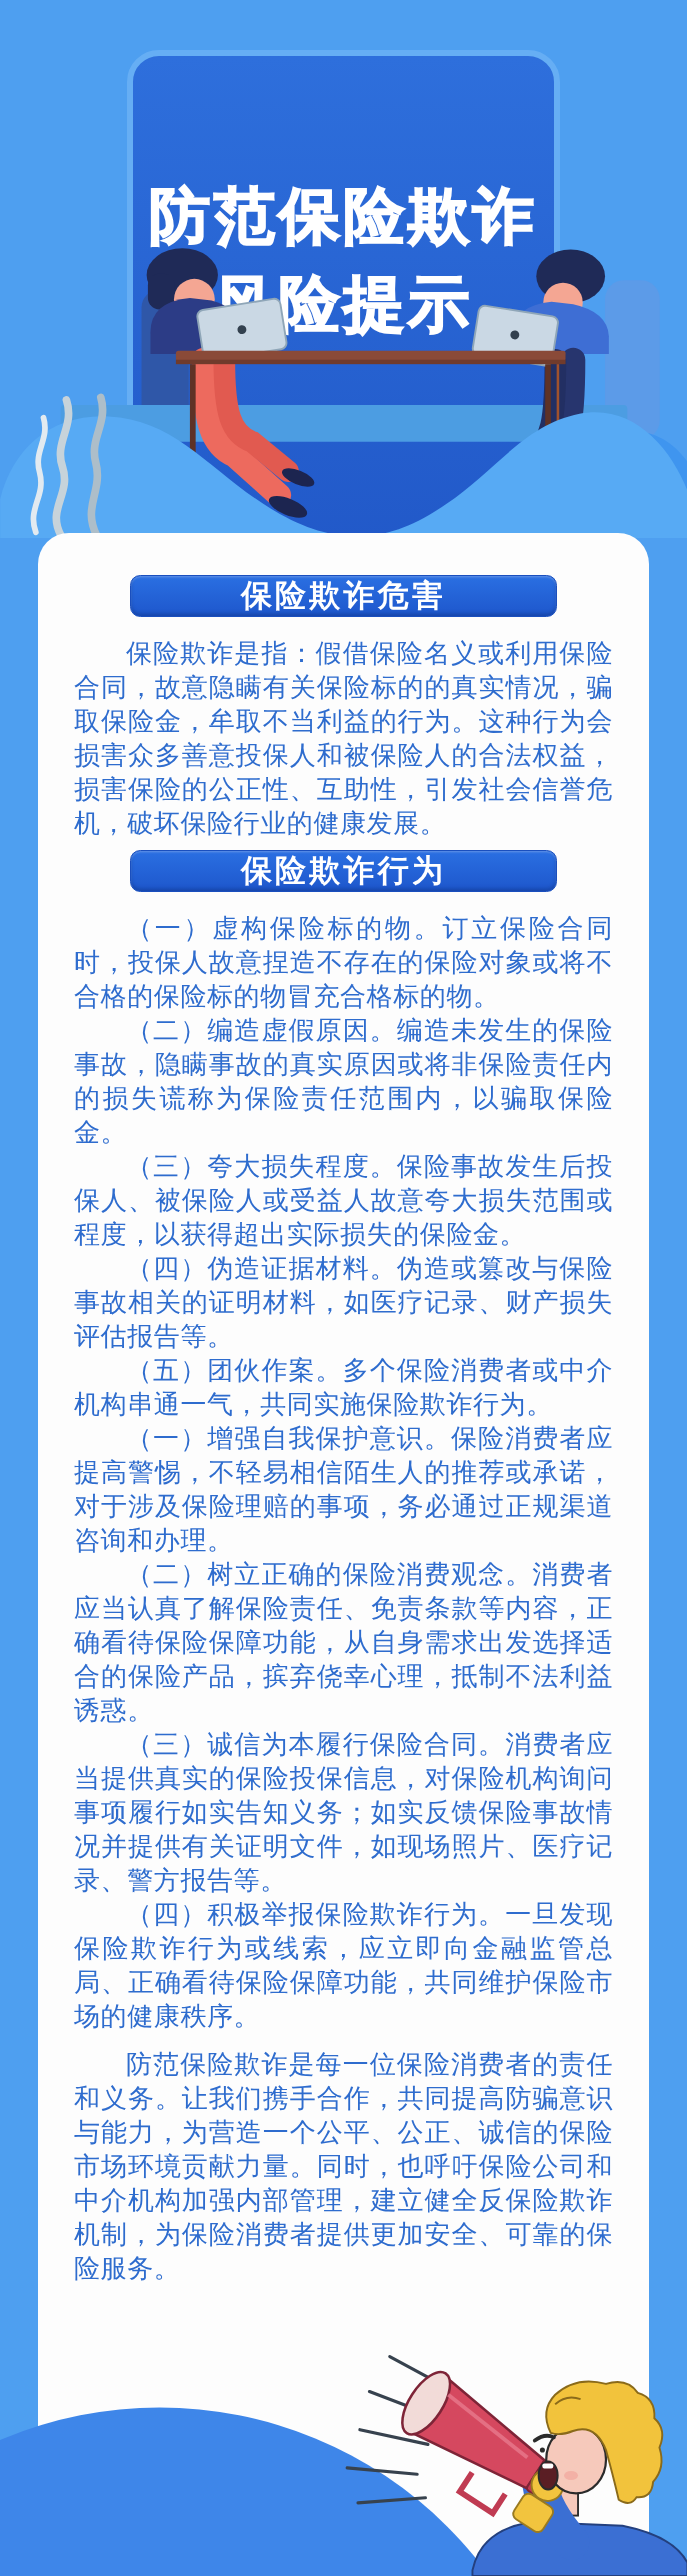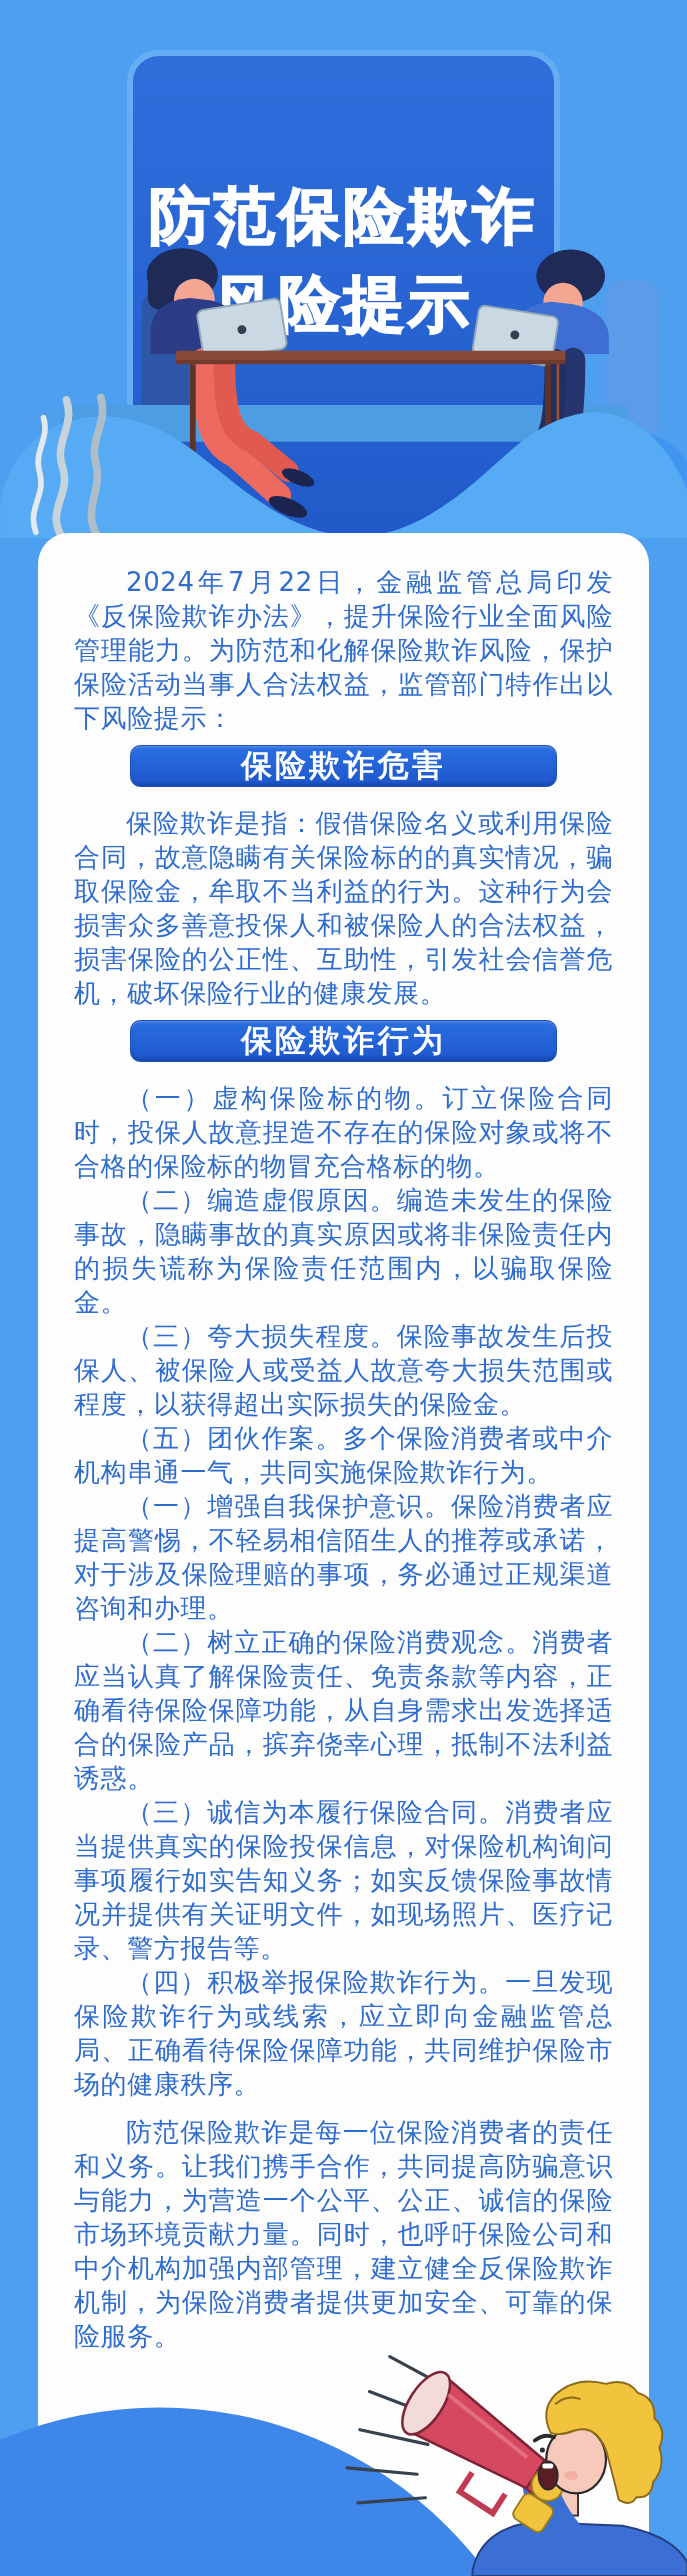--- a/index.html
+++ b/index.html
@@ -110,29 +110,29 @@
       <g fill="none" stroke-linecap="round">
         <path d="M96,842 C72,800 112,776 98,734 C84,694 118,670 104,628" stroke="#C7D3DA" stroke-width="12"></path>
         <path d="M152,842 C128,796 162,772 150,726 C140,688 170,664 158,624" stroke="#ADBEC9" stroke-width="12"></path>
         <path d="M56,836 C42,798 72,780 62,742 C52,708 78,690 68,656" stroke="#E2EAF0" stroke-width="9"></path>
       </g>
     </svg>
   </div>
 
   <div class="card">
 
-    <p class="para">2024年7月22日，金融监管总局印发《反保险欺诈办法》，提升保险行业全面风险管理能力。为防范和化解保险欺诈风险，保护保险活动当事人合法权益，监管部门特作出以下风险提示：</p>
 
     <div class="section-btn">保险欺诈危害</div>
     <p class="para">保险欺诈是指：假借保险名义或利用保险合同，故意隐瞒有关保险标的的真实情况，骗取保险金，牟取不当利益的行为。这种行为会损害众多善意投保人和被保险人的合法权益，损害保险的公正性、互助性，引发社会信誉危机，破坏保险行业的健康发展。</p>
 
     <div class="section-btn">保险欺诈行为</div>
     <p class="para">（一）虚构保险标的物。订立保险合同时，投保人故意捏造不存在的保险对象或将不合格的保险标的物冒充合格标的物。</p>
     <p class="para">（二）编造虚假原因。编造未发生的保险事故，隐瞒事故的真实原因或将非保险责任内的损失谎称为保险责任范围内，以骗取保险金。</p>
     <p class="para">（三）夸大损失程度。保险事故发生后投保人、被保险人或受益人故意夸大损失范围或程度，以获得超出实际损失的保险金。</p>
+    <p class="para">（四）伪造证据材料。伪造或篡改与保险事故相关的证明材料，如医疗记录、财产损失评估报告等。</p>
     <p class="para">（五）团伙作案。多个保险消费者或中介机构串通一气，共同实施保险欺诈行为。</p>
 
     <p class="para">（一）增强自我保护意识。保险消费者应提高警惕，不轻易相信陌生人的推荐或承诺，对于涉及保险理赔的事项，务必通过正规渠道咨询和办理。</p>
     <p class="para">（二）树立正确的保险消费观念。消费者应当认真了解保险责任、免责条款等内容，正确看待保险保障功能，从自身需求出发选择适合的保险产品，摈弃侥幸心理，抵制不法利益诱惑。</p>
     <p class="para">（三）诚信为本履行保险合同。消费者应当提供真实的保险投保信息，对保险机构询问事项履行如实告知义务；如实反馈保险事故情况并提供有关证明文件，如现场照片、医疗记录、警方报告等。</p>
     <p class="para">（四）积极举报保险欺诈行为。一旦发现保险欺诈行为或线索，应立即向金融监管总局、正确看待保险保障功能，共同维护保险市场的健康秩序。</p>
 
     <p class="para closing">防范保险欺诈是每一位保险消费者的责任和义务。让我们携手合作，共同提高防骗意识与能力，为营造一个公平、公正、诚信的保险市场环境贡献力量。同时，也呼吁保险公司和中介机构加强内部管理，建立健全反保险欺诈机制，为保险消费者提供更加安全、可靠的保险服务。</p>
   </div>
 

